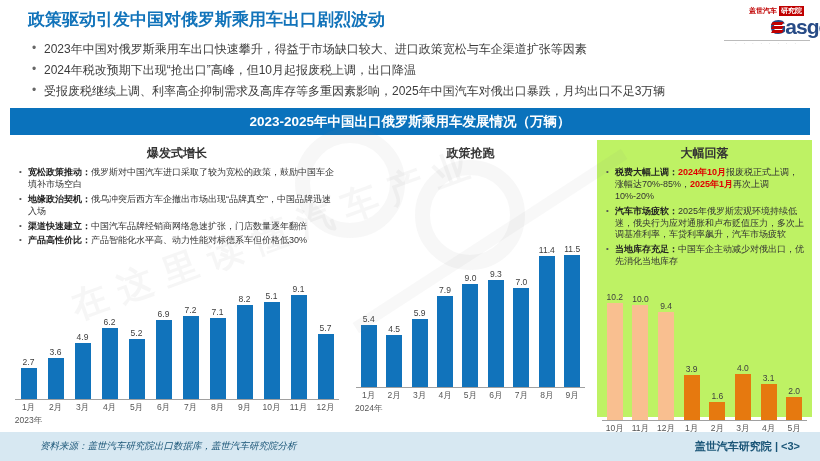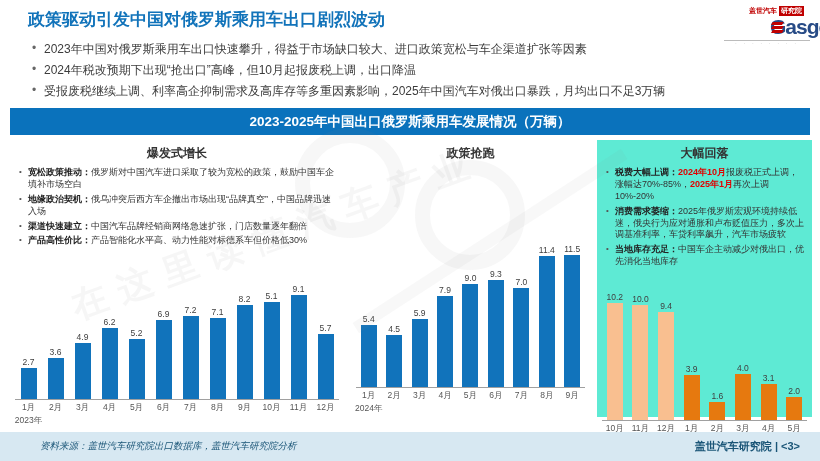--- a/index.html
+++ b/index.html
@@ -23,21 +23,21 @@
   .gs1 { top: 6px; } .gs2 { top: 10px; } .gs3 { top: 14px; }
   .logo-line { border-top: 1px solid #bbb; margin-top: 2px; font-size: 4px; color: #999; letter-spacing: 3px; line-height: 5px; }
   
   .band { position: absolute; left: 10px; top: 108px; width: 800px; height: 27px; background: #0A72BC;
           color: #fff; font-size: 13.5px; font-weight: bold; text-align: center; line-height: 27px; }
   
   .panels { position: absolute; left: 10px; top: 140px; width: 802px; height: 277px; display: flex; }
   .panel { display: flex; flex-direction: column; background: #fff; }
   .panel-1 { width: 334px; margin-right: 7px; }
   .panel-2 { width: 239px; margin-right: 7px; }
-  .panel-3 { width: 215px; background: #5eead4; }
+  .panel-3 { width: 215px; background: #bef264; }
   .panel-title { text-align: center; font-size: 12px; font-weight: bold; color: #333; margin: 5px 0 2px; }
   .panel-bullets { list-style: none; padding: 0 6px 0 8px; }
   .panel-bullets li { font-size: 9px; color: #333; line-height: 1.32; margin: 3px 0; padding-left: 10px; position: relative; }
   .panel-bullets li::before { content: "•"; position: absolute; left: 1px; top: 0; color: #555; font-size: 8px; }
   .lead { font-weight: bold; color: #222; }
   .red { color: #E00000; font-weight: bold; }
   
   .chart { margin-top: auto; padding: 0 5px 2px; }
   .bars { display: flex; align-items: flex-end; height: 150px; border-bottom: 1px solid #A0A0A0; }
   .col { flex: 1; display: flex; flex-direction: column; align-items: center; justify-content: flex-end; }
@@ -230,21 +230,21 @@
       <div class="year-row">
           <span style="left: 5.55556%;">2024年</span>
         </div>
     </div>
   </div>
 
   <div class="panel panel-3">
     <div class="panel-title">大幅回落</div>
     <ul class="panel-bullets">
         <li><span class="lead">税费大幅上调：</span><span class="red">2024年10月</span><span>报废税正式上调，涨幅达70%-85%，</span><span class="red">2025年1月</span><span>再次上调10%-20%</span></li>
-        <li><span class="lead">消费需求萎缩：</span><span>2025年俄罗斯宏观环境持续低迷，俄央行为应对通胀和卢布贬值压力，多次上调基准利率，车贷利率飙升，汽车市场疲软</span></li>
+        <li><span class="lead">汽车市场疲软：</span><span>2025年俄罗斯宏观环境持续低迷，俄央行为应对通胀和卢布贬值压力，多次上调基准利率，车贷利率飙升，汽车市场疲软</span></li>
         <li><span class="lead">当地库存充足：</span><span>中国车企主动减少对俄出口，优先消化当地库存</span></li>
       </ul>
     <div class="chart">
       <div class="bars">
           <div class="col">
             <div class="val">10.2</div>
             <div class="bar" style="height: 117.3px; background: rgb(249, 191, 144);"></div>
           </div>
           <div class="col">
             <div class="val">10.0</div>

